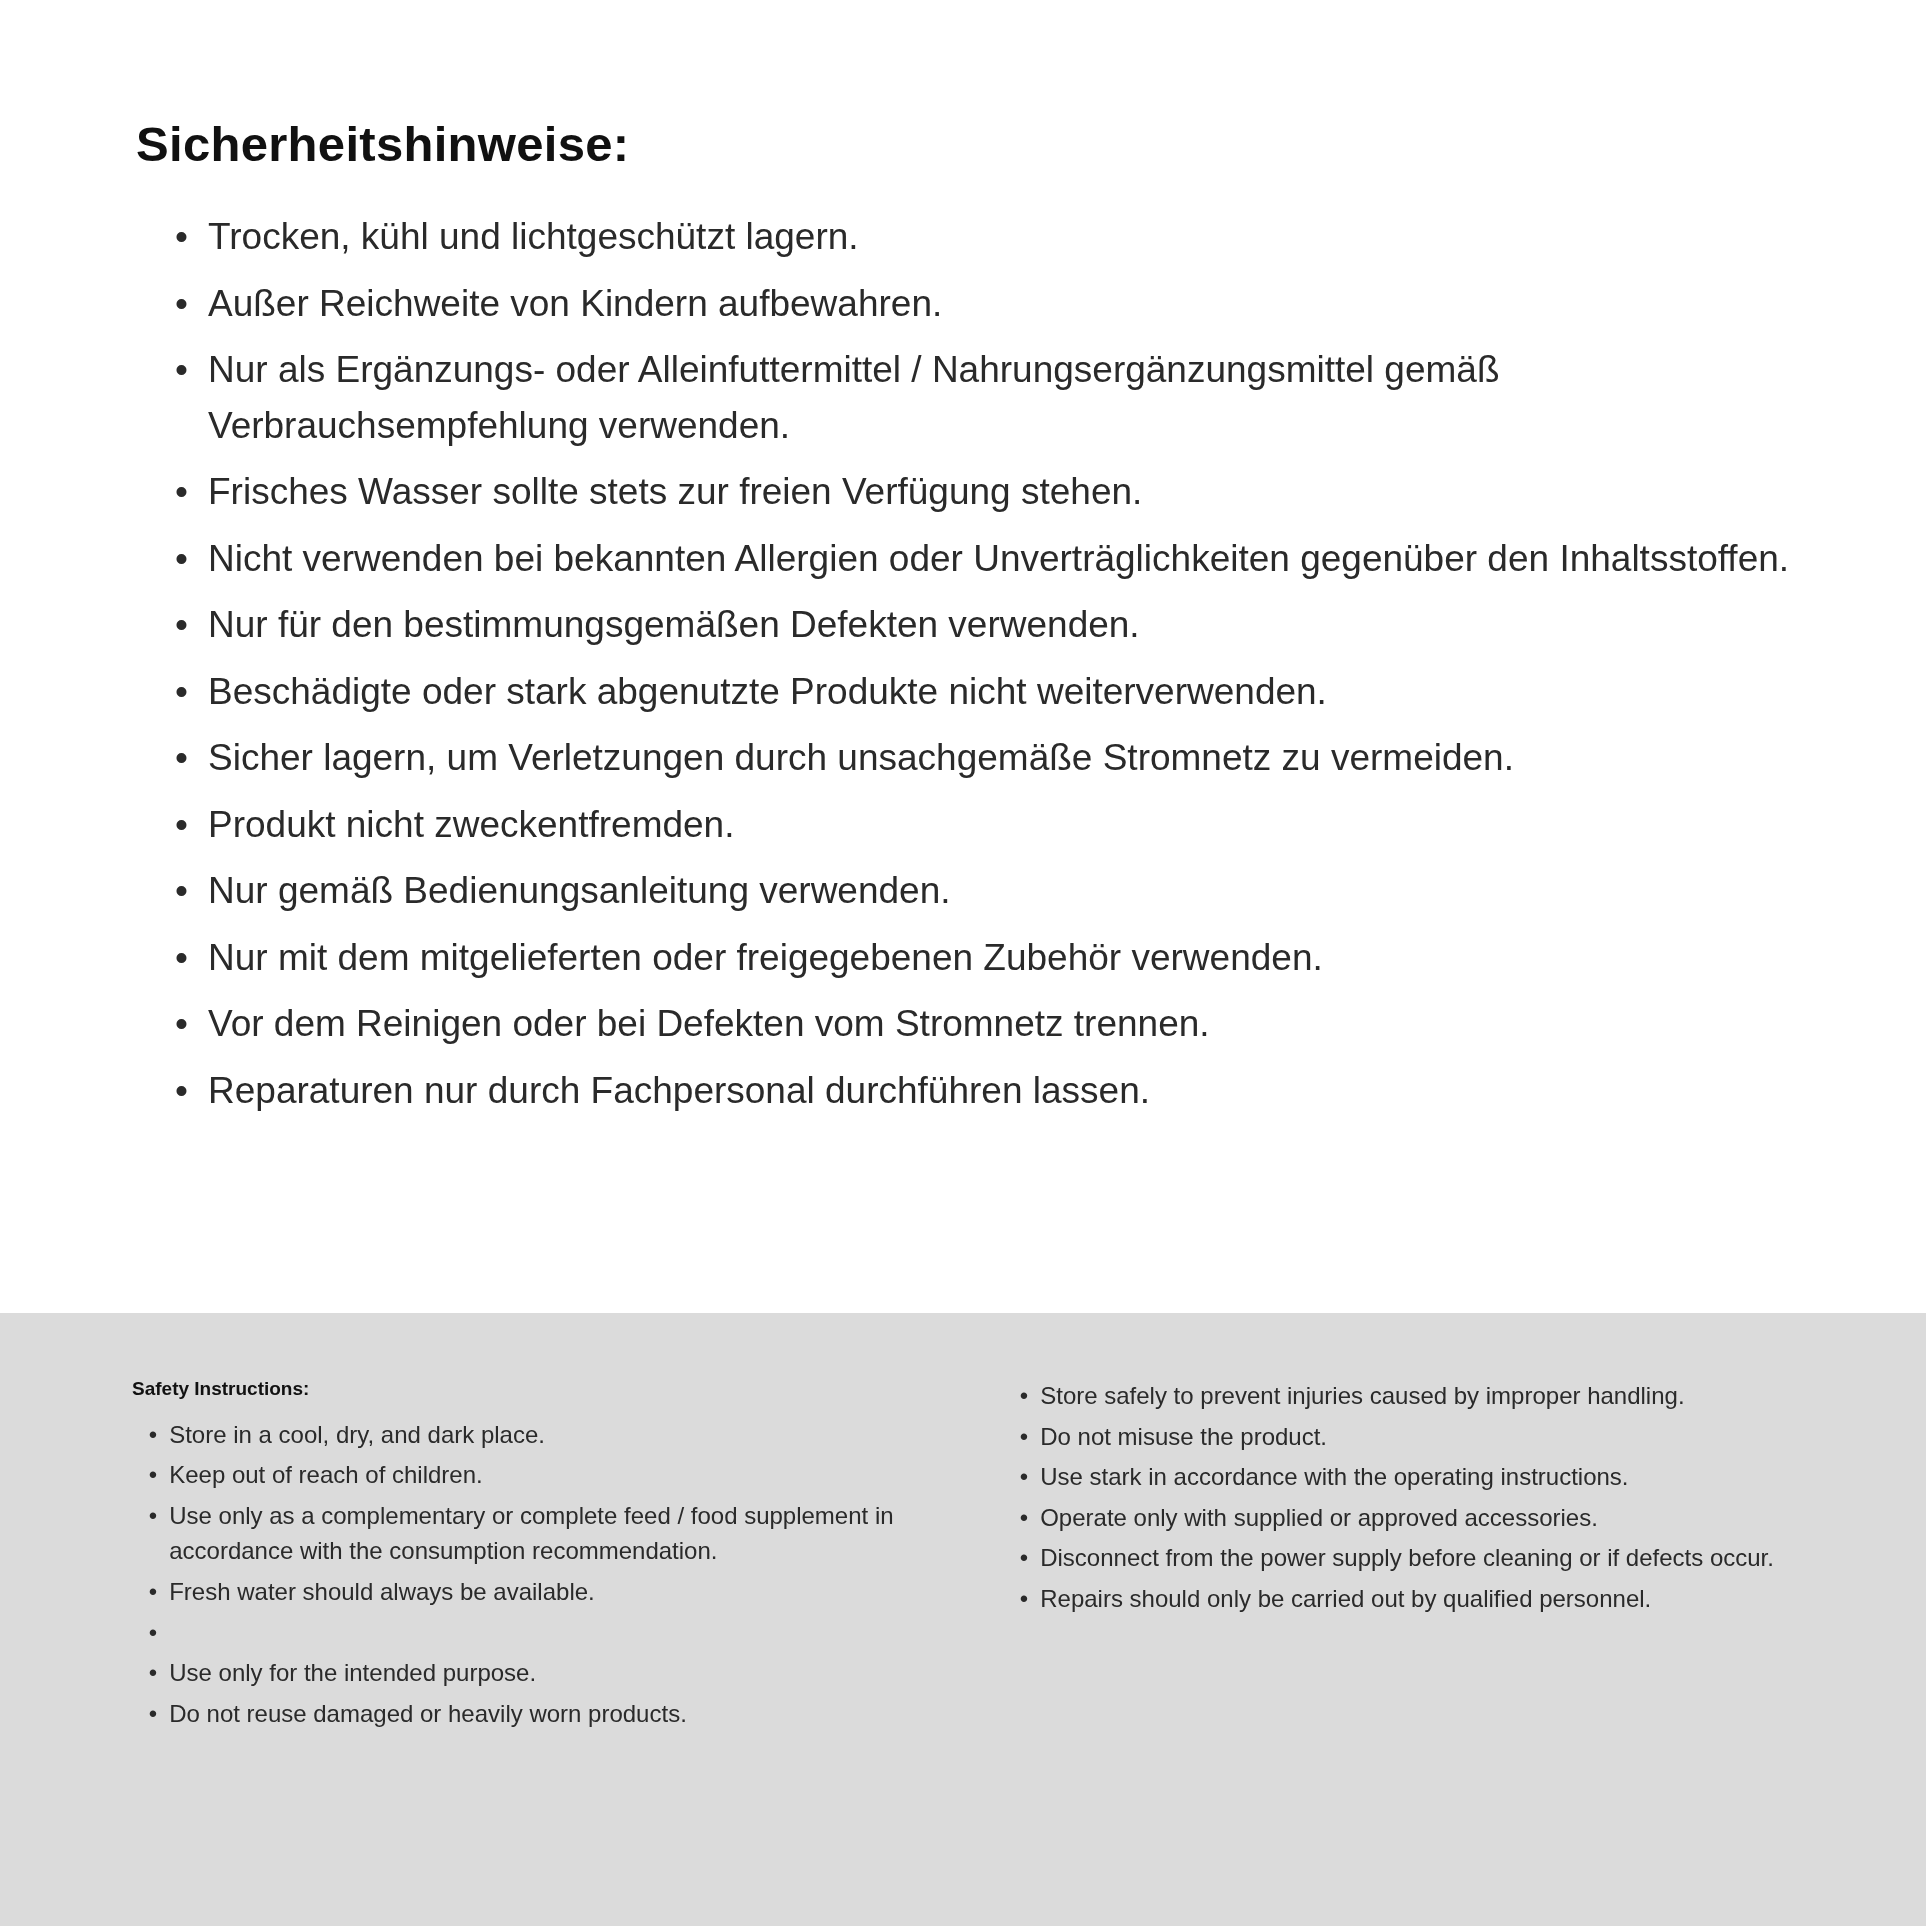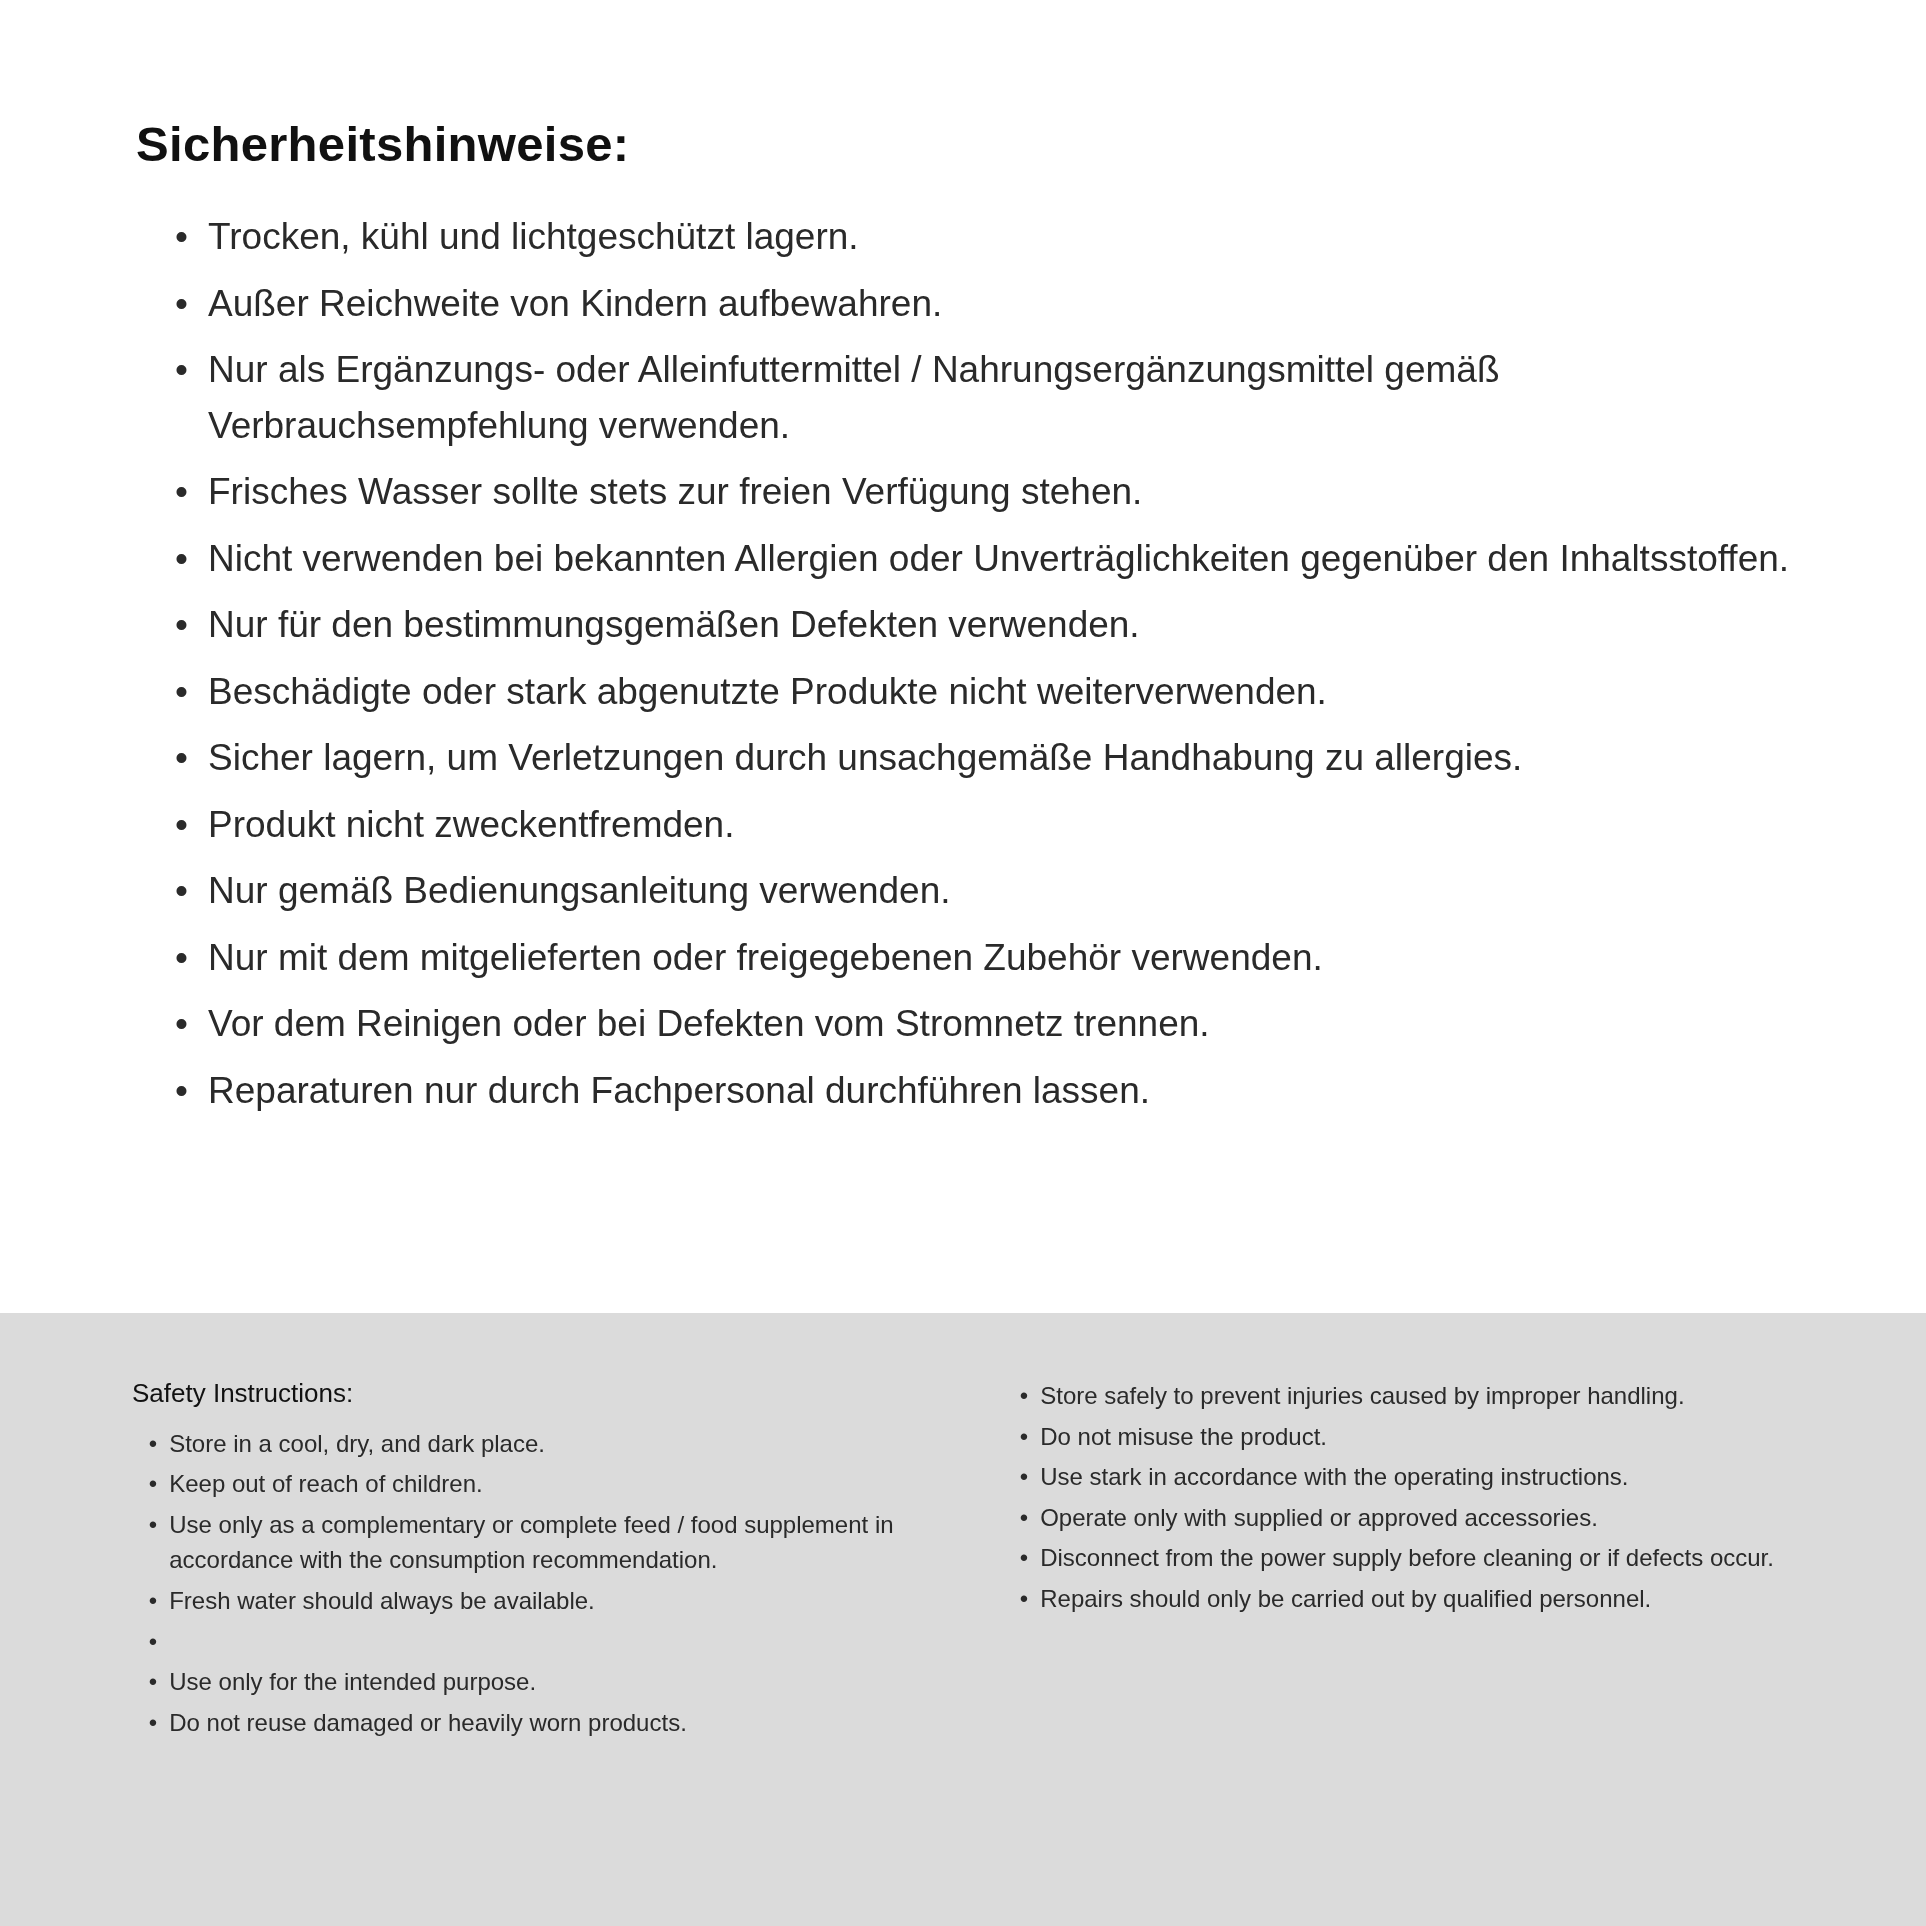--- a/index.html
+++ b/index.html
@@ -46,22 +46,22 @@
   
   .english-section {
     flex: 0 0 613px;
     background: #dbdbdb;
     padding: 65px 96px 0 132px;
     display: grid;
     grid-template-columns: 1.04fr 1fr;
     column-gap: 45px;
   }
   .english-title {
-    font-size: 26px;
-    font-weight: 400;
+    font-size: 19px;
+    font-weight: 700;
     color: #111111;
     margin-bottom: 16.7px;
   }
   .english-list {
     list-style: none;
     padding-left: 16.7px;
   }
   .english-list li {
     display: flex;
     align-items: flex-start;
@@ -115,21 +115,21 @@
         <span class="item-text">Nur für den bestimmungsgemäßen Defekten verwenden.</span>
       </li>
 
       <li>
         <span class="bullet">•</span>
         <span class="item-text">Beschädigte oder stark abgenutzte Produkte nicht weiterverwenden.</span>
       </li>
 
       <li>
         <span class="bullet">•</span>
-        <span class="item-text">Sicher lagern, um Verletzungen durch unsachgemäße Handhabung zu allergies.</span>
+        <span class="item-text">Sicher lagern, um Verletzungen durch unsachgemäße Stromnetz zu vermeiden.</span>
       </li>
 
       <li>
         <span class="bullet">•</span>
         <span class="item-text">Produkt nicht zweckentfremden.</span>
       </li>
 
       <li>
         <span class="bullet">•</span>
         <span class="item-text">Nur gemäß Bedienungsanleitung verwenden.</span>

